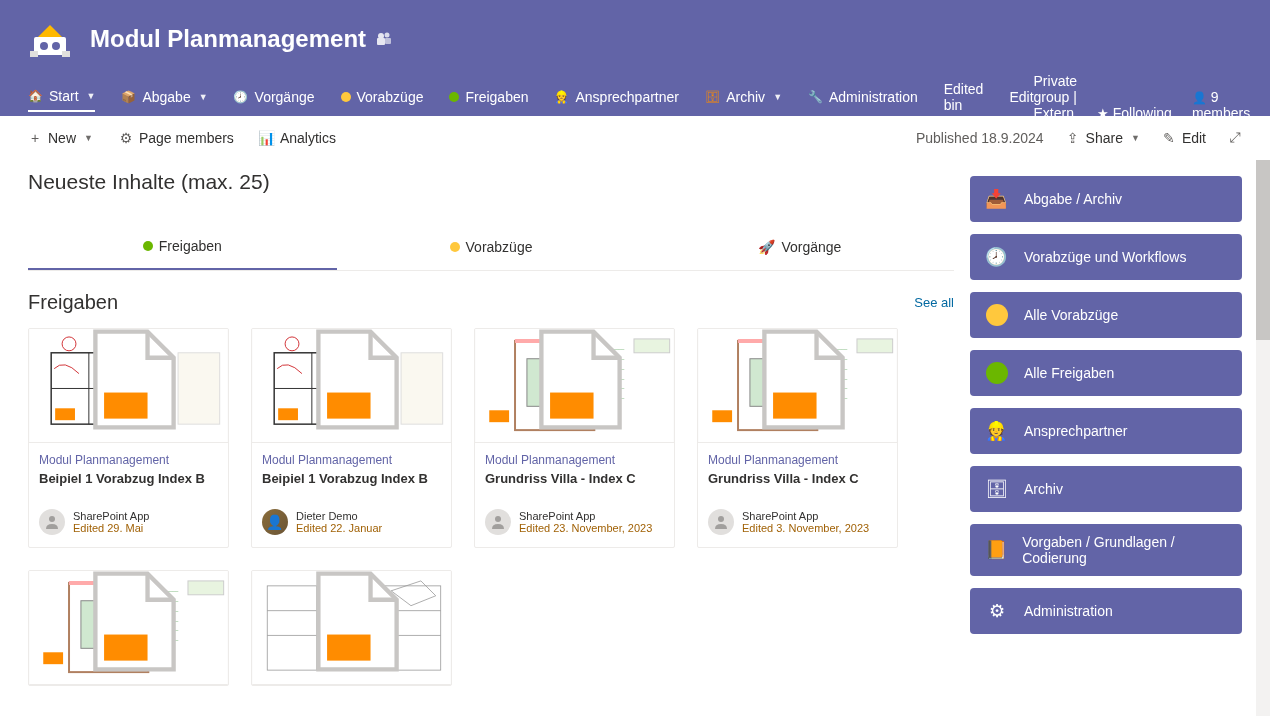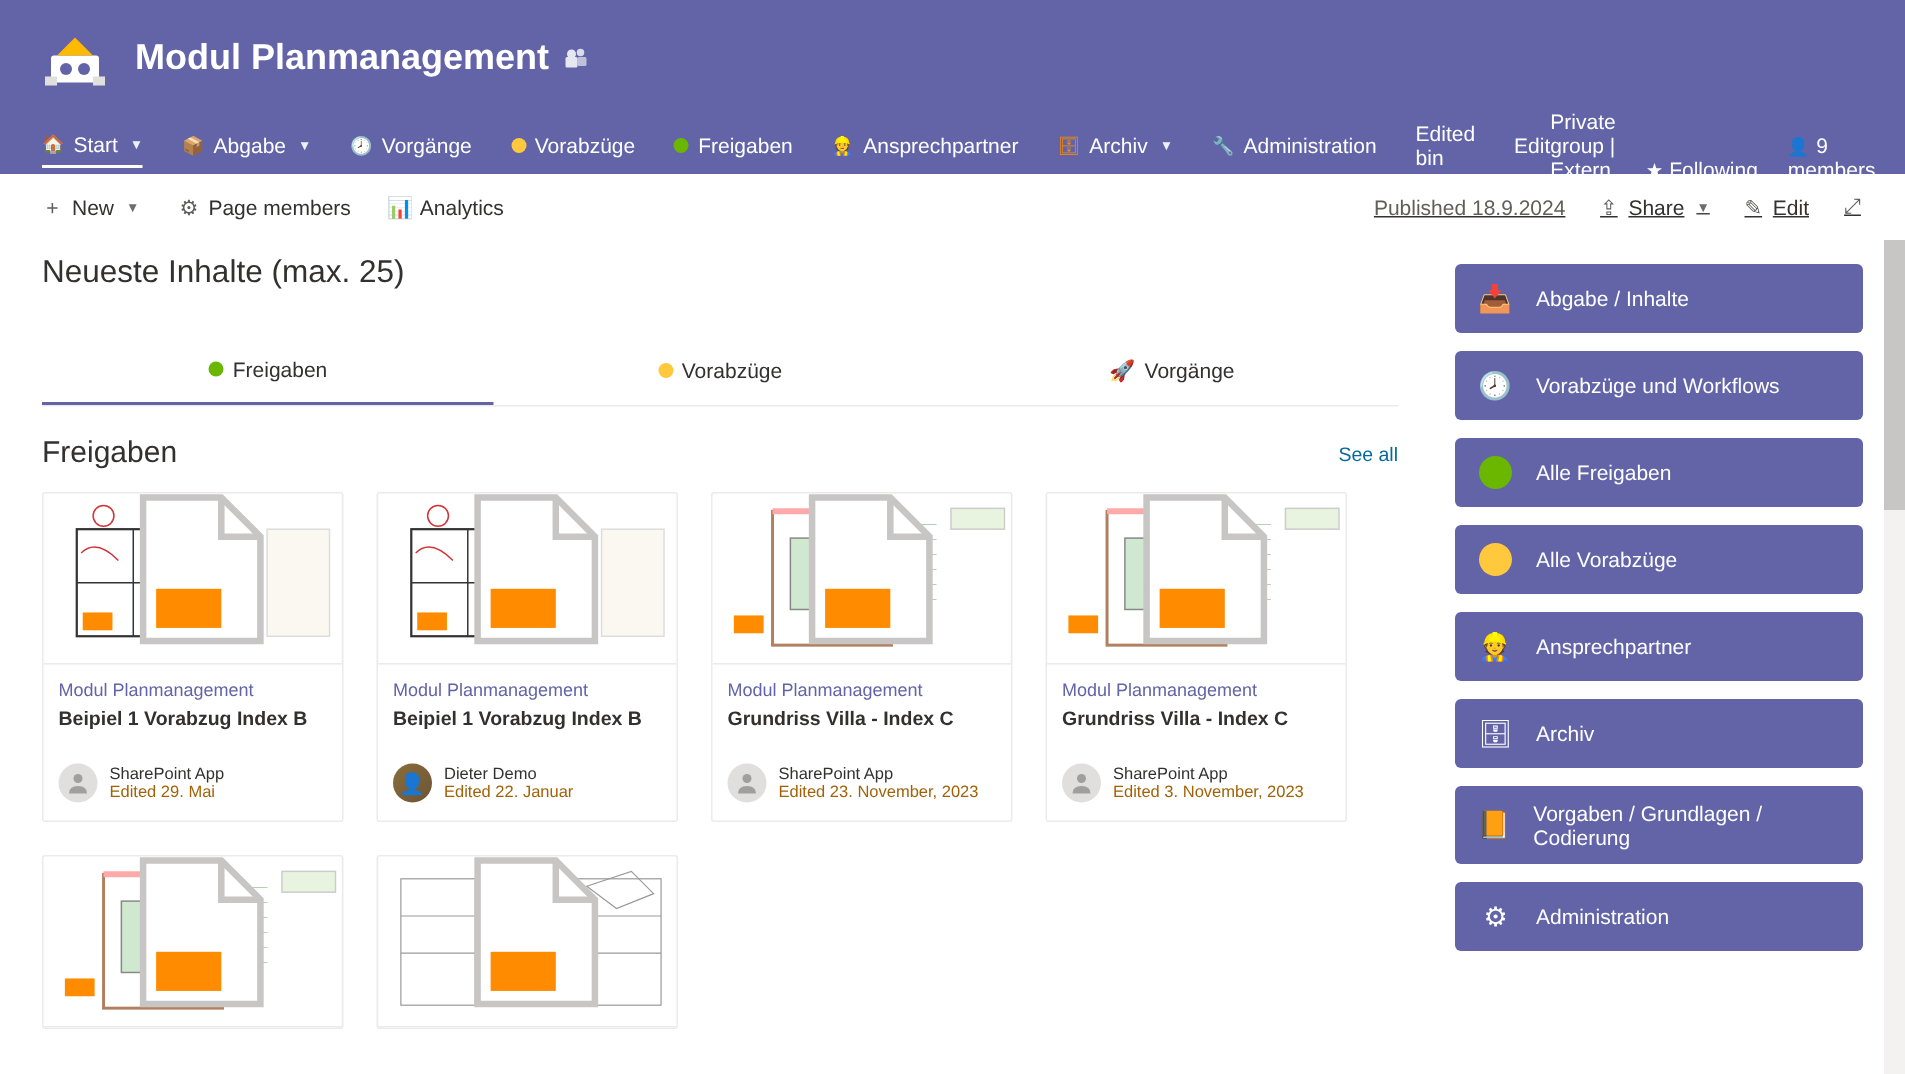--- a/index.html
+++ b/index.html
@@ -16,25 +16,25 @@
 .nav-item.active { border-bottom: 2px solid #fff; }
 .chev { font-size: 9px; opacity: 0.9; margin-left: 2px; }
 .dot { width: 10px; height: 10px; border-radius: 50%; display: inline-block; }
 .nav-right { margin-left: auto; display: flex; align-items: flex-end; gap: 20px; }
 .star::before { content: "★"; font-size: 13px; margin-right: 4px; }
 .person-ic::before { content: "👤"; font-size: 12px; margin-right: 4px; }
 
 .cmdbar { display: flex; align-items: center; padding: 10px 28px; height: 44px; border-bottom: 1px solid transparent; font-size: 14px; color: #323130; }
 .cmd-left { display: flex; align-items: center; gap: 26px; }
 .cmd-item { display: inline-flex; align-items: center; gap: 6px; cursor: pointer; }
-.cmd-right { margin-left: auto; display: flex; align-items: center; gap: 22px; text-decoration: underline; }
+.cmd-right { margin-left: auto; display: flex; align-items: center; gap: 22px; }
 .ic { width: 14px; height: 14px; display: inline-flex; align-items: center; justify-content: center; font-size: 14px; color: #605e5c; }
 
 .body { flex: 1; display: flex; overflow: auto; position: relative; }
-.main { flex: 1; padding: 10px 38px 20px 28px; overflow-y: auto; }
+.main { flex: 1; padding: 10px 16px 20px 28px; overflow-y: auto; }
 .section-title { font-size: 21px; font-weight: 400; color: #323130; margin-bottom: 30px; }
 
 .tabs { display: flex; border-bottom: 1px solid #edebe9; margin-bottom: 20px; }
 .tab { flex: 1; text-align: center; padding: 14px 0; cursor: pointer; display: flex; align-items: center; justify-content: center; gap: 6px; color: #323130; }
 .tab.active { border-bottom: 2px solid #6264a7; }
 
 .subhead { display: flex; align-items: center; justify-content: space-between; margin-bottom: 14px; }
 .subhead h2 { font-size: 20px; font-weight: 400; }
 .seeall { color: #0369a1; font-size: 13px; cursor: pointer; }
 
@@ -373,37 +373,37 @@
                 <path d="M14 2 L14 8 L20 8" fill="none" stroke="#c8c6c4"></path>
                 <rect x="4" y="16" width="10" height="6" fill="#ff8c00"></rect>
               </svg></div>
           </div>
         </div>
     </div>
 
     <div class="sidebar" id="sidebar">
         <div class="qlink">
           <span class="ql-icon">📥</span>
-          <span>Abgabe / Inhalte</span>
+          <span>Abgabe / Archiv</span>
         </div>
         <div class="qlink">
           <span class="ql-icon">🕗</span>
           <span>Vorabzüge und Workflows</span>
+        </div>
+        <div class="qlink">
+          <span class="ql-icon">
+            <span class="dot" style="width:22px;height:22px;background:#ffc83d"></span>
+          </span>
+          <span>Alle Vorabzüge</span>
         </div>
         <div class="qlink">
           <span class="ql-icon">
             <span class="dot" style="width:22px;height:22px;background:#6bb700"></span>
           </span>
           <span>Alle Freigaben</span>
-        </div>
-        <div class="qlink">
-          <span class="ql-icon">
-            <span class="dot" style="width:22px;height:22px;background:#ffc83d"></span>
-          </span>
-          <span>Alle Vorabzüge</span>
         </div>
         <div class="qlink">
           <span class="ql-icon">👷</span>
           <span>Ansprechpartner</span>
         </div>
         <div class="qlink">
           <span class="ql-icon">🗄</span>
           <span>Archiv</span>
         </div>
         <div class="qlink">

